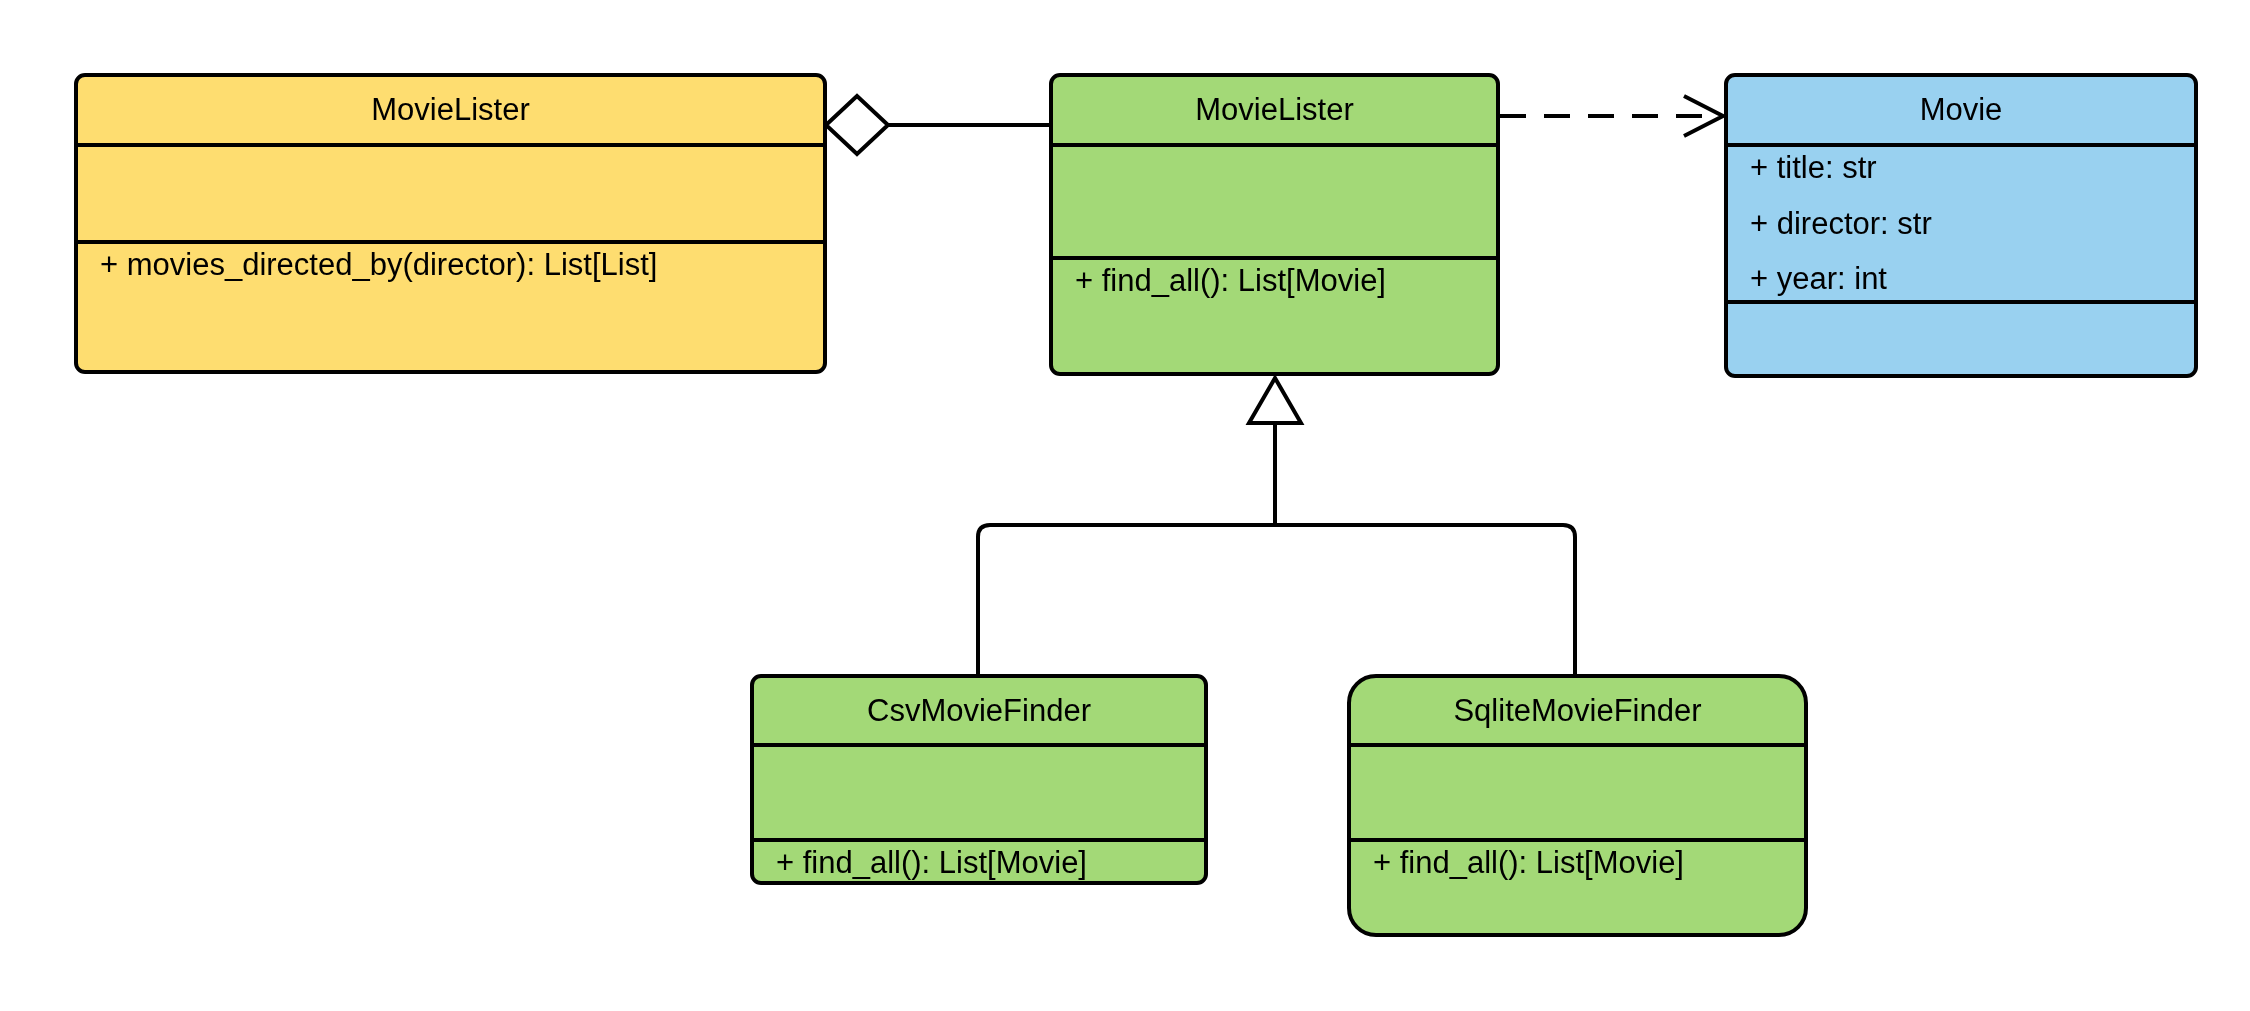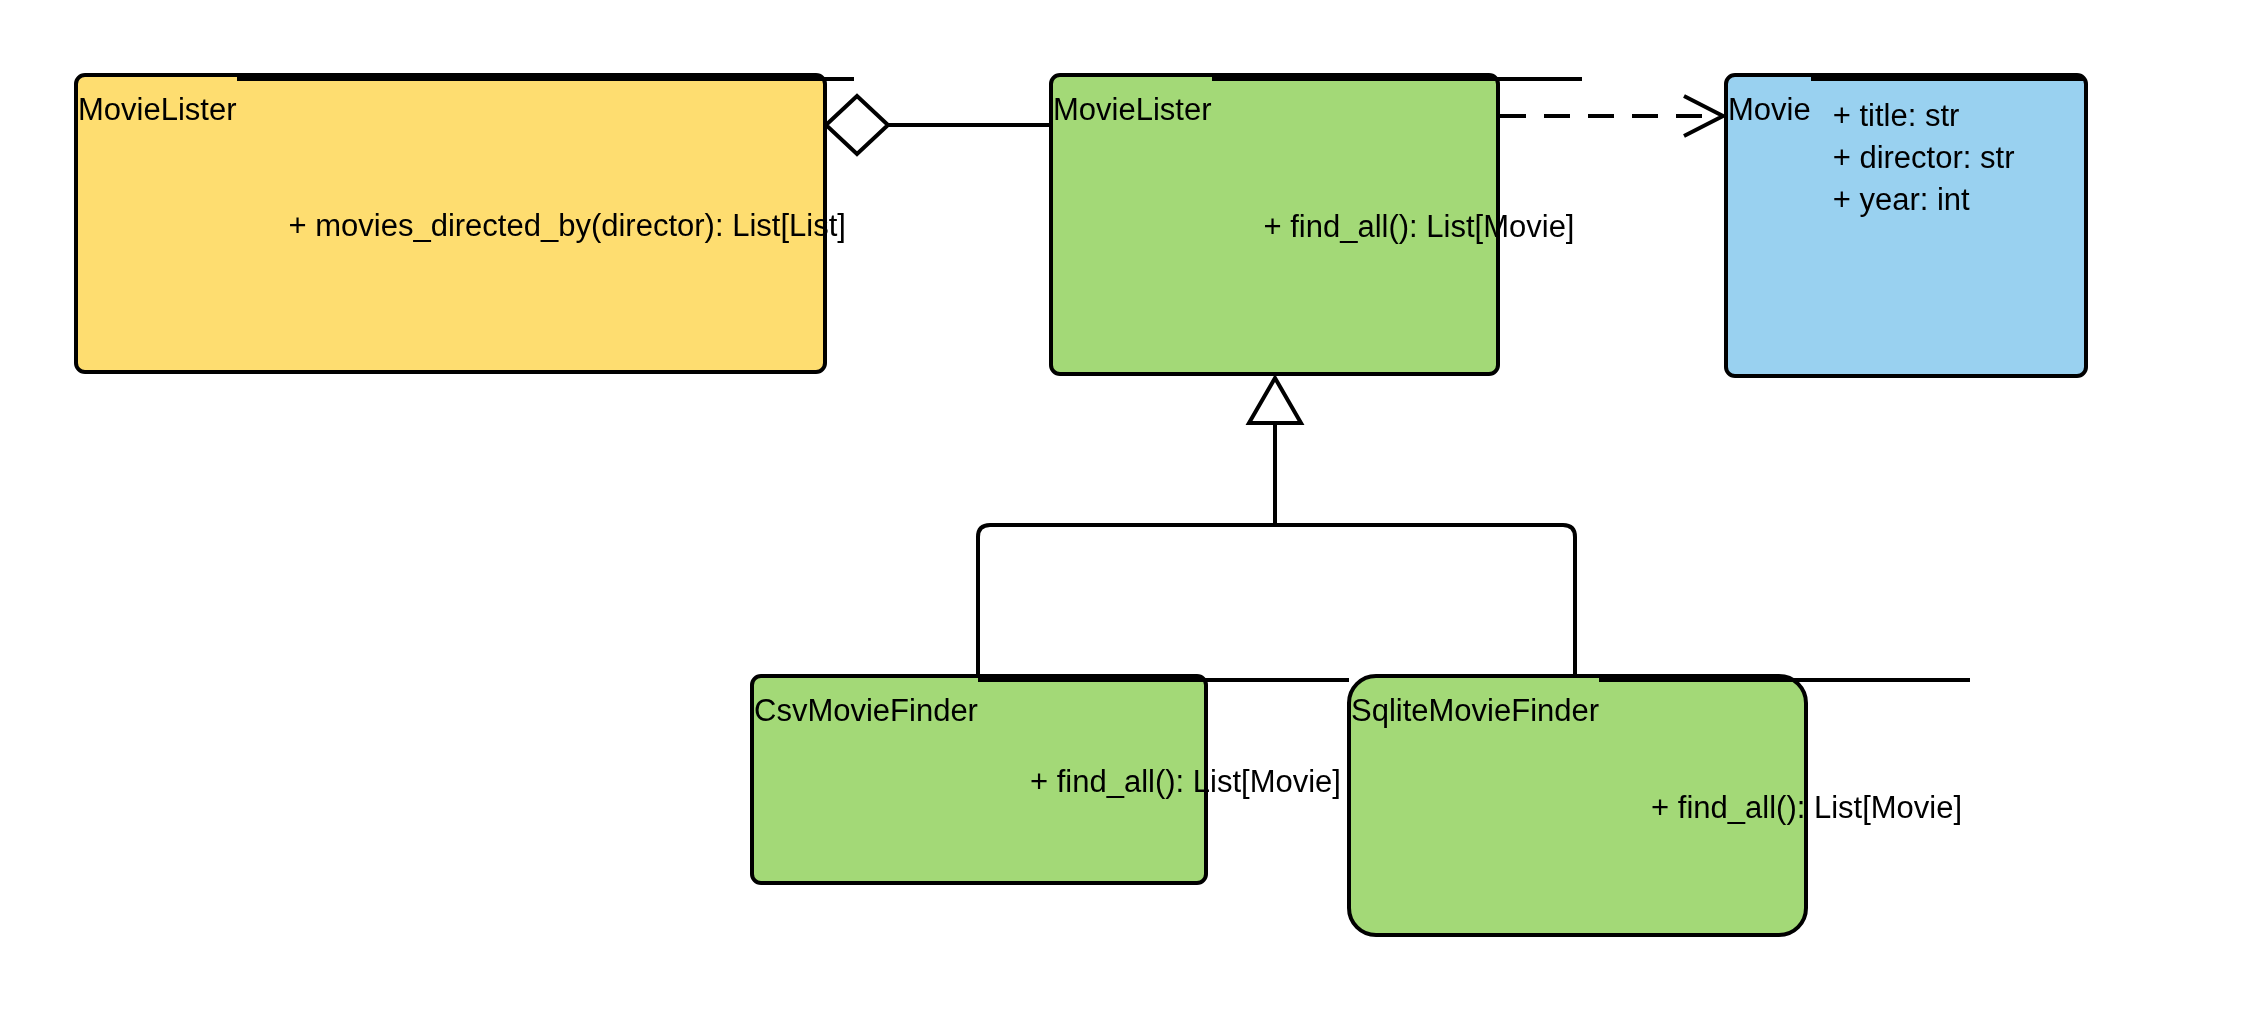--- a/index.html
+++ b/index.html
@@ -11,52 +11,52 @@
     color:#000000;
     overflow:hidden;
   }
   .connectors{position:absolute;left:0;top:0;}
   .uml-class{
     position:absolute;
     box-sizing:border-box;
     border:4px solid #000000;
     border-radius:11px;
     display:flex;
-    flex-direction:row;
+    flex-direction:column;
     font-size:31px;
     line-height:42px;
   }
   .uml-class .title{
     display:flex;align-items:center;justify-content:center;
     font-size:31px;
     flex:0 0 auto;
   }
   .uml-class .section{
     box-sizing:border-box;
     border-top:4px solid #000000;
     display:flex;
     flex-direction:column;
-    justify-content:center;
+    justify-content:space-between;
     padding-left:22px;
     padding-right:8px;
     flex:0 0 auto;
   }
   .uml-class .section.fill{flex:1 1 auto;}
   .uml-class .line{white-space:nowrap;}
 
   
   #movielister{left:74px;top:73px;width:753px;height:301px;}
   #movielister .title{height:66px;}
   #movielister .attrs{height:97px;}
 
   #moviefinder{left:1049px;top:73px;width:451px;height:303px;}
   #moviefinder .title{height:66px;}
   #moviefinder .attrs{height:113px;}
 
-  #movie{left:1724px;top:73px;width:364px;height:305px;}
+  #movie{left:1724px;top:73px;width:474px;height:305px;}
   #movie .title{height:66px;}
   #movie .attrs{height:157px;}
 
   #csvmoviefinder{left:750px;top:674px;width:458px;height:211px;}
   #csvmoviefinder .title{height:65px;}
   #csvmoviefinder .attrs{height:95px;}
 
   #sqlitemoviefinder{left:1347px;top:674px;width:461px;height:263px;}
   #sqlitemoviefinder .title{height:65px;}
   #sqlitemoviefinder .attrs{height:95px;}

